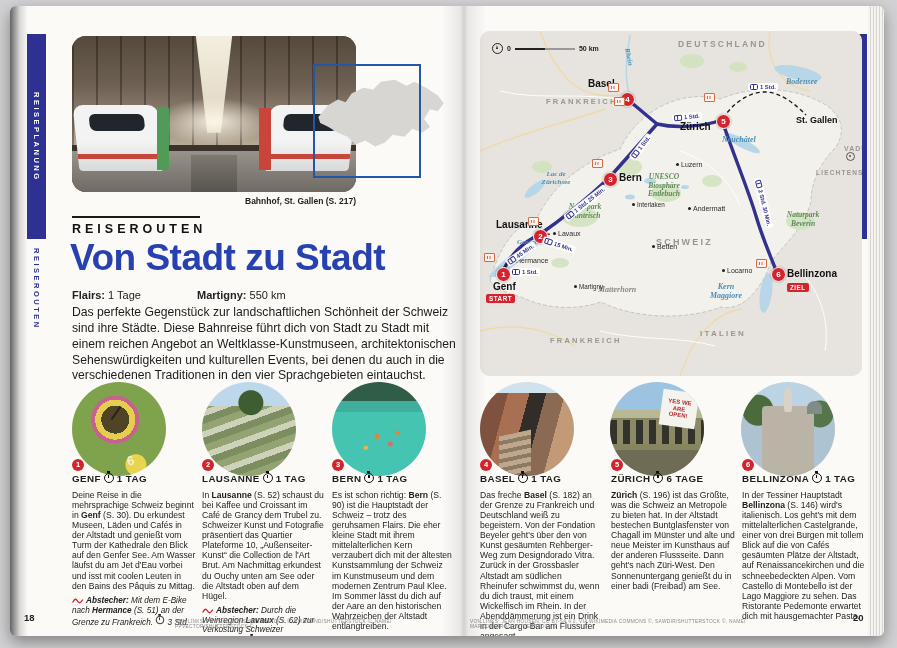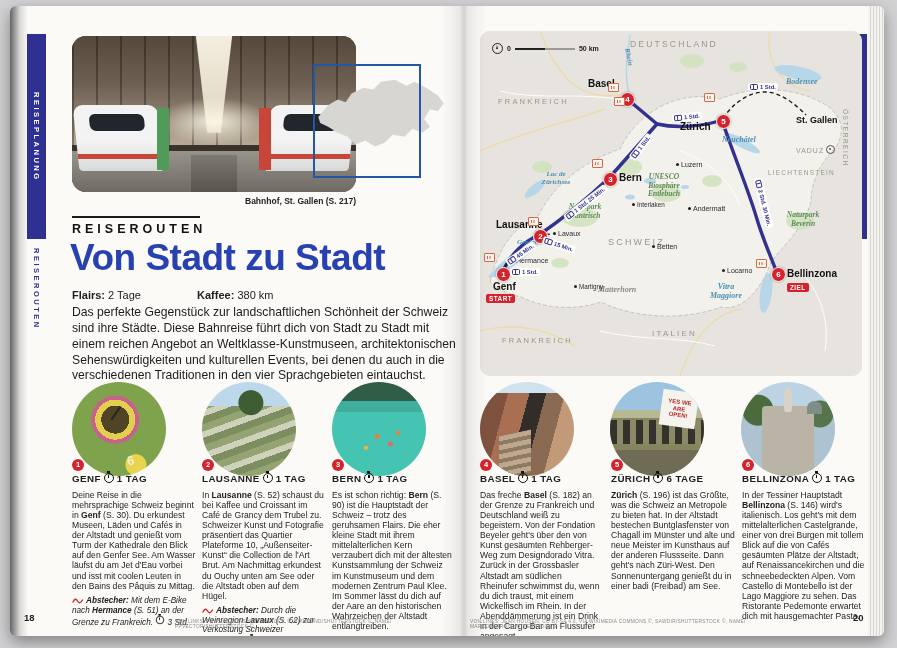--- a/index.html
+++ b/index.html
@@ -92,21 +92,21 @@
   .clock:after{content:"";position:absolute;left:3px;top:1px;width:1.2px;height:3px;background:#111;}
   .clock.sm{transform:scale(.85);}
   .body{margin-top:6px;font-size:8.6px;line-height:1.18;}
   .abst{margin-top:5px;font-size:8.2px;line-height:1.18;font-style:italic;color:#222;}
   .abst b.lbl{font-style:italic;}
   .squig{vertical-align:-1px;margin-right:2px;}
 
   
   .map{position:absolute;left:470px;top:25px;width:382px;height:345px;border-radius:10px;overflow:hidden;background:#e7e4df;}
   .map svg.base{position:absolute;inset:0;}
-  .m-country{position:absolute;font-size:8.5px;letter-spacing:2.2px;color:#9a968e;font-weight:normal;}
+  .m-country{position:absolute;font-size:8.5px;letter-spacing:2.2px;color:#9a968e;font-weight:bold;padding-left:48px;}
   .m-water{position:absolute;font-family:"Liberation Serif",serif;font-style:italic;color:#4b8fb5;font-size:8px;font-weight:bold;}
   .m-park{position:absolute;font-family:"Liberation Serif",serif;font-style:italic;color:#5d8a58;font-size:7.5px;font-weight:bold;text-align:center;line-height:1.15;}
   .m-peak{position:absolute;font-family:"Liberation Serif",serif;font-style:italic;color:#8a8a86;font-size:8px;font-weight:bold;}
   .m-town{position:absolute;font-size:7px;color:#2b2b2b;white-space:nowrap;}
   .m-town .pt{display:inline-block;width:3px;height:3px;border-radius:50%;background:#222;margin-right:2px;vertical-align:1px;}
   .m-city{position:absolute;font-size:10px;font-weight:bold;color:#111;white-space:nowrap;}
   .mark{position:absolute;width:13px;height:13px;border-radius:50%;background:#d5232e;color:#fff;font-size:8px;font-weight:bold;
         display:flex;align-items:center;justify-content:center;border:1.5px solid #fff;box-shadow:0 0 2px rgba(0,0,0,.4);}
   .m-badge{position:absolute;background:#d5232e;color:#fff;font-size:6.3px;font-weight:bold;padding:1px 3px;border-radius:2px;letter-spacing:.5px;}
   .chip{position:absolute;background:rgba(255,255,255,.95);border-radius:2px;padding:0 2px;display:flex;align-items:center;gap:2px;
@@ -156,24 +156,24 @@
       </svg>
       <div class="ch-box"></div>
 
       <div class="caption">Bahnhof, St. Gallen (S. 217)</div>
       <div class="rule"></div>
       <div class="kicker">REISEROUTEN</div>
       <div class="title">Von Stadt zu Stadt</div>
 
       <div class="meta">
         <b>Flairs:</b>
-        <span>2 Tage</span>
+        <span>1 Tage</span>
         <span style="display:inline-block;width:50px;"></span>
-        <b>Kaffee:</b>
-        <span>380 km</span>
+        <b>Martigny:</b>
+        <span>550 km</span>
       </div>
       <div class="intro">Das perfekte Gegenstück zur landschaftlichen Schönheit der Schweiz sind ihre Städte. Diese Bahnreise führt dich von Stadt zu Stadt mit einem reichen Angebot an Weltklasse-Kunstmuseen, architektonischen Sehenswürdigkeiten und kulturellen Events, bei denen du auch in die verschiedenen Traditionen in den vier Sprachgebieten eintauchst.</div>
 
       <div class="circ c-genf" style="left:62px;">
         <div class="hand"></div>
         <div class="num6">6</div>
       </div>
       <div class="circ c-laus" style="left:192px;"></div>
       <div class="circ c-bern" style="left:322px;"></div>
 
@@ -298,21 +298,21 @@
         <span class="m-country" style="left:128px;top:206px;font-size:9px;">SCHWEIZ</span>
         <span class="m-country" style="left:172px;top:298px;font-size:8px;">ITALIEN</span>
         <span class="m-country" style="left:288px;top:138px;font-size:6.5px;letter-spacing:1.2px;">LIECHTENSTEIN</span>
         <span class="m-country vtext" style="left:362px;top:78px;font-size:6.5px;letter-spacing:1.5px;writing-mode:vertical-rl;">ÖSTERREICH</span>
         <span class="m-country" style="left:316px;top:114px;font-size:7px;letter-spacing:1px;"><span>VADUZ</span><span class="vaduz-ic"></span></span>
 
         <span class="m-water" style="left:306px;top:46px;">Bodensee</span>
         <span class="m-water" style="left:242px;top:104px;">Neuchâtel</span>
         <span class="m-water" style="left:56px;top:140px;width:40px;text-align:center;line-height:1.1;font-size:7px;">Lac de Zürichsee</span>
         <span class="m-water" style="left:36px;top:208px;width:34px;text-align:center;line-height:1.1;font-size:7px;">Genfer See</span>
-        <span class="m-water" style="left:226px;top:252px;width:40px;text-align:center;line-height:1.1;">Vitra Maggiore</span>
+        <span class="m-water" style="left:226px;top:252px;width:40px;text-align:center;line-height:1.1;">Kern Maggiore</span>
         <span class="m-water" style="left:140px;top:22px;transform:rotate(78deg);font-size:7px;">Rhein</span>
 
         <span class="m-park" style="left:82px;top:172px;width:46px;">Naturpark Gantrisch</span>
         <span class="m-park" style="left:158px;top:142px;width:52px;text-align:center;">UNESCO Biosphäre Entlebuch</span>
         <span class="m-park" style="left:300px;top:180px;width:46px;font-family:Liberation Serif, serif;">Naturpark Beverin</span>
         <span class="m-peak" style="left:118px;top:254px;">Matterhorn</span>
 
         <span class="m-town" style="left:196px;top:130px;"><span class="pt"></span><span>Luzern</span></span>
         <span class="m-town" style="left:152px;top:170px;font-size:6.3px;"><span class="pt"></span><span>Interlaken</span></span>
         <span class="m-town" style="left:208px;top:174px;"><span class="pt"></span><span>Andermatt</span></span>

